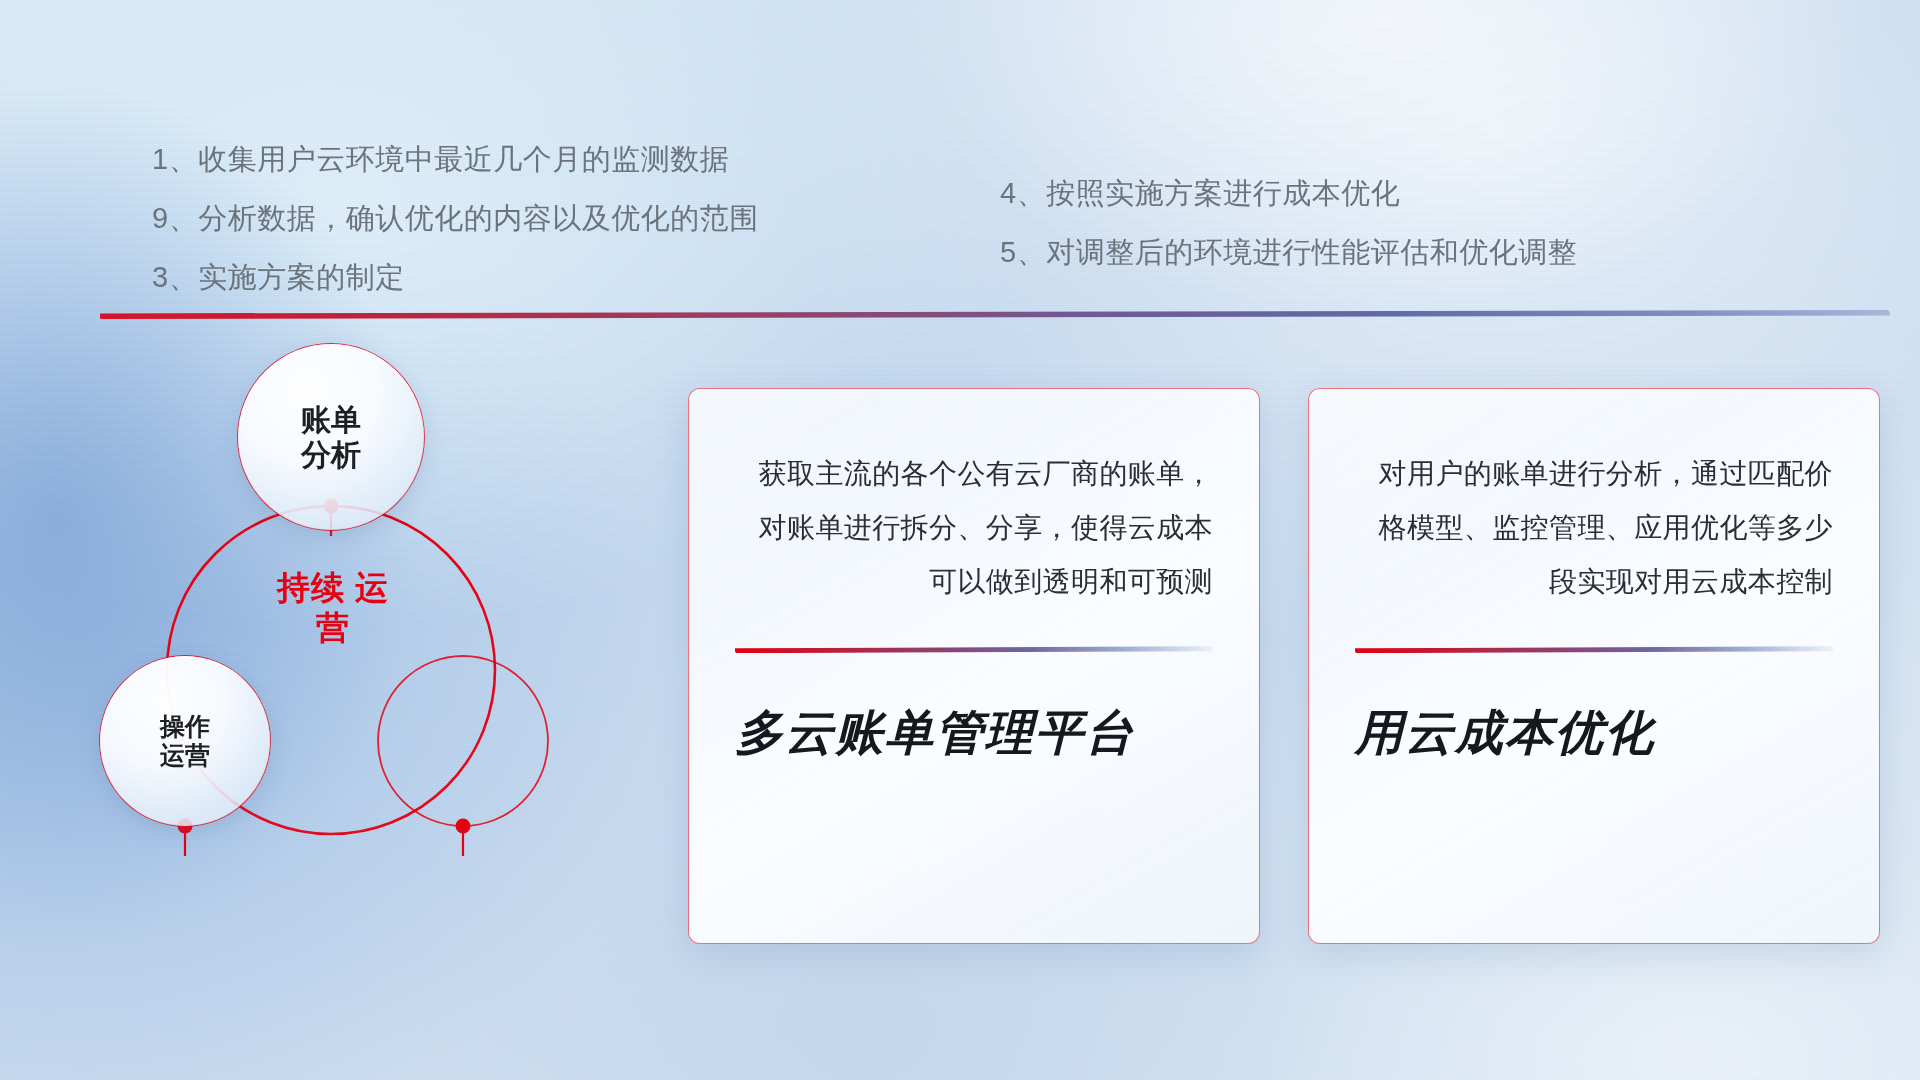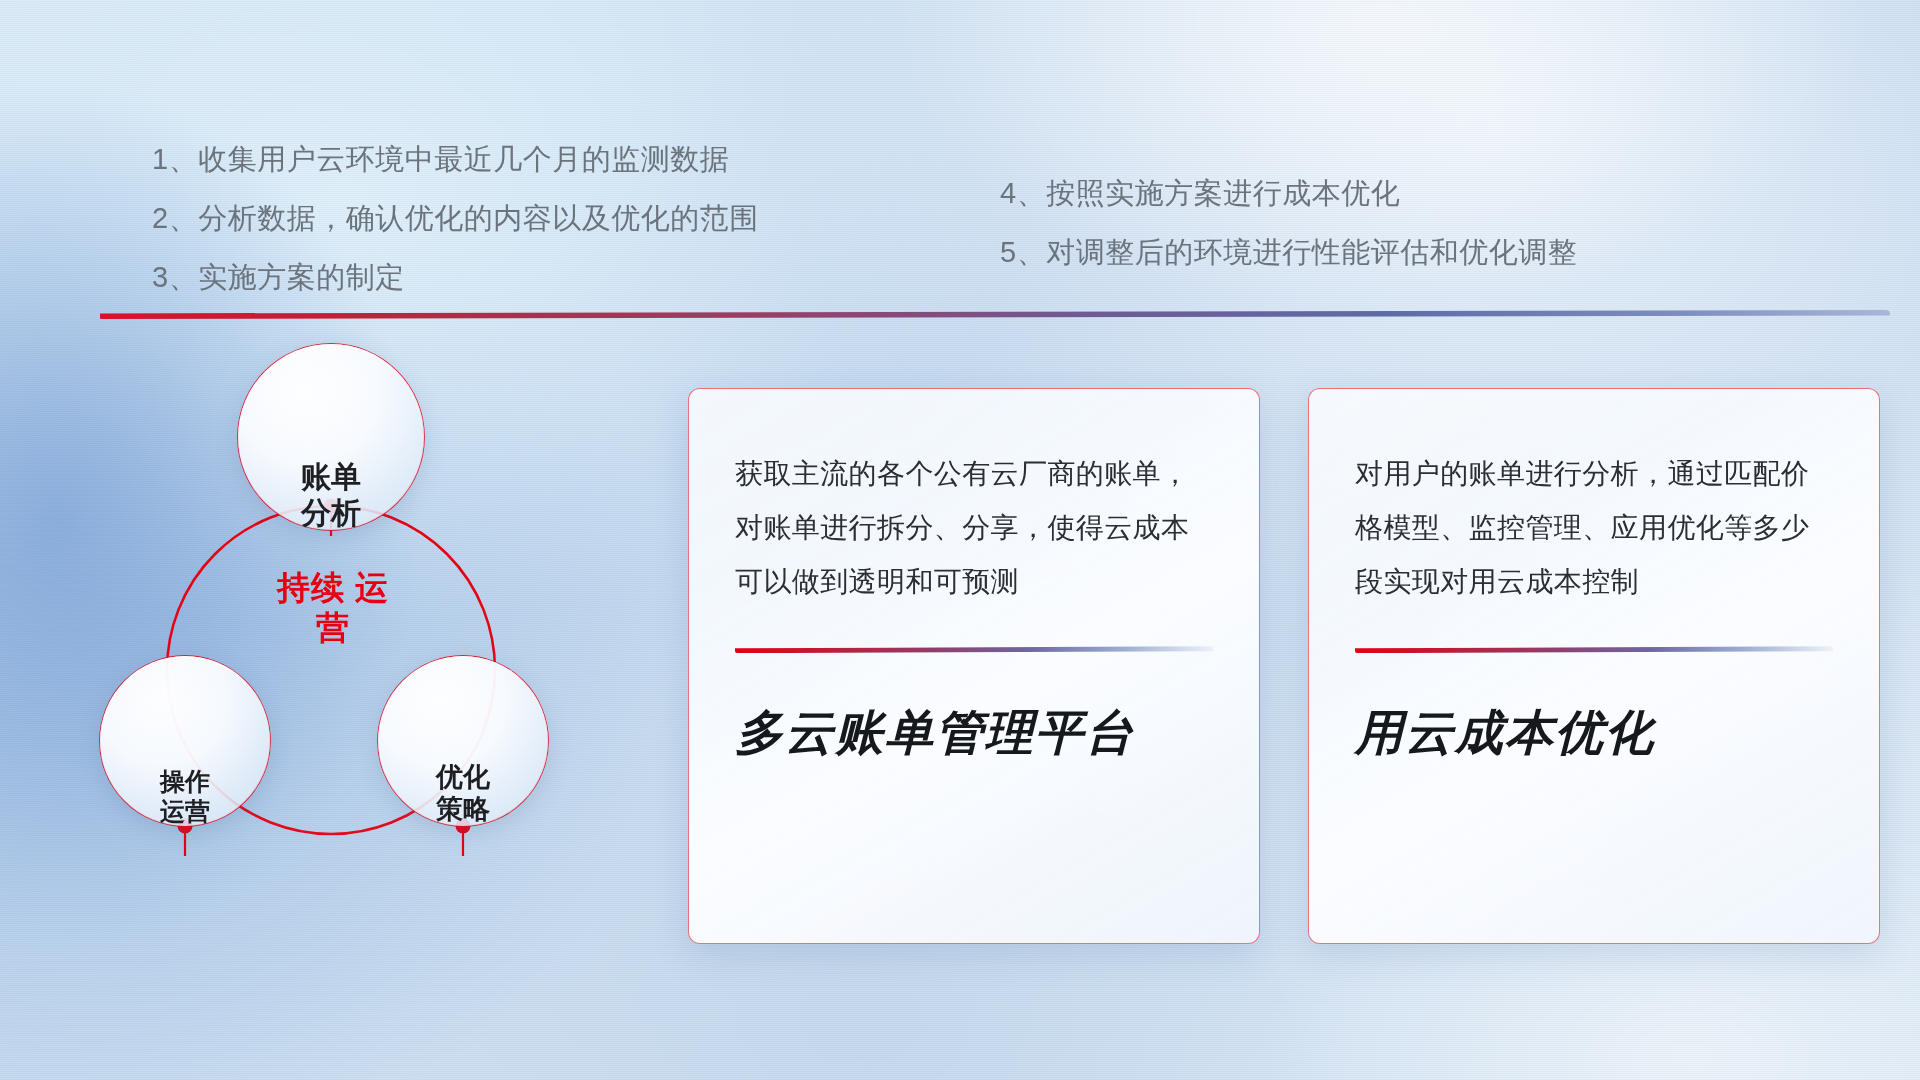--- a/index.html
+++ b/index.html
@@ -58,21 +58,21 @@
   }
 
   
   #venn { position:absolute; left:90px; top:340px; width:560px; height:610px; z-index:4; }
   #venn svg { position:absolute; inset:0; width:100%; height:100%; }
   .bubble {
     position:absolute;
     border-radius:50%;
     background:radial-gradient(circle at 36% 26%, rgba(255,255,255,.98) 0%, rgba(250,252,255,.95) 40%, rgba(227,238,250,.86) 75%, rgba(214,230,247,.8) 100%);
     box-shadow:0 6px 22px rgba(80,115,160,.22), inset 0 1px 2px rgba(255,255,255,.9);
-    display:flex; align-items:flex-end; justify-content:center;
+    display:flex; align-items:center; justify-content:center;
     text-align:center;
     color:#1d1f22;
     font-weight:700;
     line-height:1.18;
     font-family:Liberation Serif, serif;
   }
   .bubble span { display:block; }
   .bubble-top    { left:148px; top:4px;   width:186px; height:186px; font-size:30px; }
   .bubble-left   { left:10px;  top:316px; width:170px; height:170px; font-size:25px; }
   .bubble-right  { left:288px; top:316px; width:170px; height:170px; font-size:27px; }
@@ -95,20 +95,21 @@
   }
   #card1 { left:688px;  top:388px; width:572px; height:556px; }
   #card2 { left:1308px; top:388px; width:572px; height:556px; }
   .card-body {
     color:#2b2e33;
     font-size:28px;
     line-height:1.92;
     letter-spacing:.4px;
     flex:0 0 auto;
     padding:0 6px;
+    text-align:right;
   }
   .card-rule {
     margin:38px 6px 0 6px; height:7px;
     background:linear-gradient(90deg,#e60012 0%, #c01b33 18%, #8f3f6c 42%, #6d68a4 62%, #9fb0d4 82%, rgba(200,214,235,.25) 100%);
     clip-path:polygon(0 30%, 100% 0, 100% 70%, 0 100%);
     border-radius:2px;
   }
   .card-title {
     margin-top:54px; padding:0 6px;
     color:#15181c; font-weight:800;
@@ -122,21 +123,21 @@
   <div class="bg-layer bg-base"></div>
   <div class="bg-layer bg-glow-left"></div>
   <div class="bg-layer bg-glow-tr"></div>
   <div class="bg-layer bg-glow-br"></div>
   <div class="bg-layer bg-noise"></div>
 </div>
 
 <div id="steps">
   <div class="step-col left">
     <div class="step-line">1、收集用户云环境中最近几个月的监测数据</div>
-    <div class="step-line">2、分析数据，确认优化的内容以及优化的范围</div>
+    <div class="step-line">9、分析数据，确认优化的内容以及优化的范围</div>
     <div class="step-line">3、实施方案的制定</div>
   </div>
   <div class="step-col right">
     <div class="step-line">4、按照实施方案进行成本优化</div>
     <div class="step-line">5、对调整后的环境进行性能评估和优化调整</div>
   </div>
 </div>
 
 <div id="divider"></div>
 
@@ -171,26 +172,20 @@
     </div>
   </div>
 
   <div class="bubble bubble-left">
     <div>
       <span>操作</span>
       <span>运营</span>
     </div>
   </div>
 
-  <div class="bubble bubble-right">
-    <div>
-      <span>优化</span>
-      <span>策略</span>
-    </div>
-  </div>
 
   <div class="center-label">
     <span>持续</span>
     <span>运营</span>
   </div>
 </div>
 
 <div class="card" id="card1">
   <div class="card-body">获取主流的各个公有云厂商的账单，对账单进行拆分、分享，使得云成本可以做到透明和可预测</div>
   <div class="card-rule"></div>

